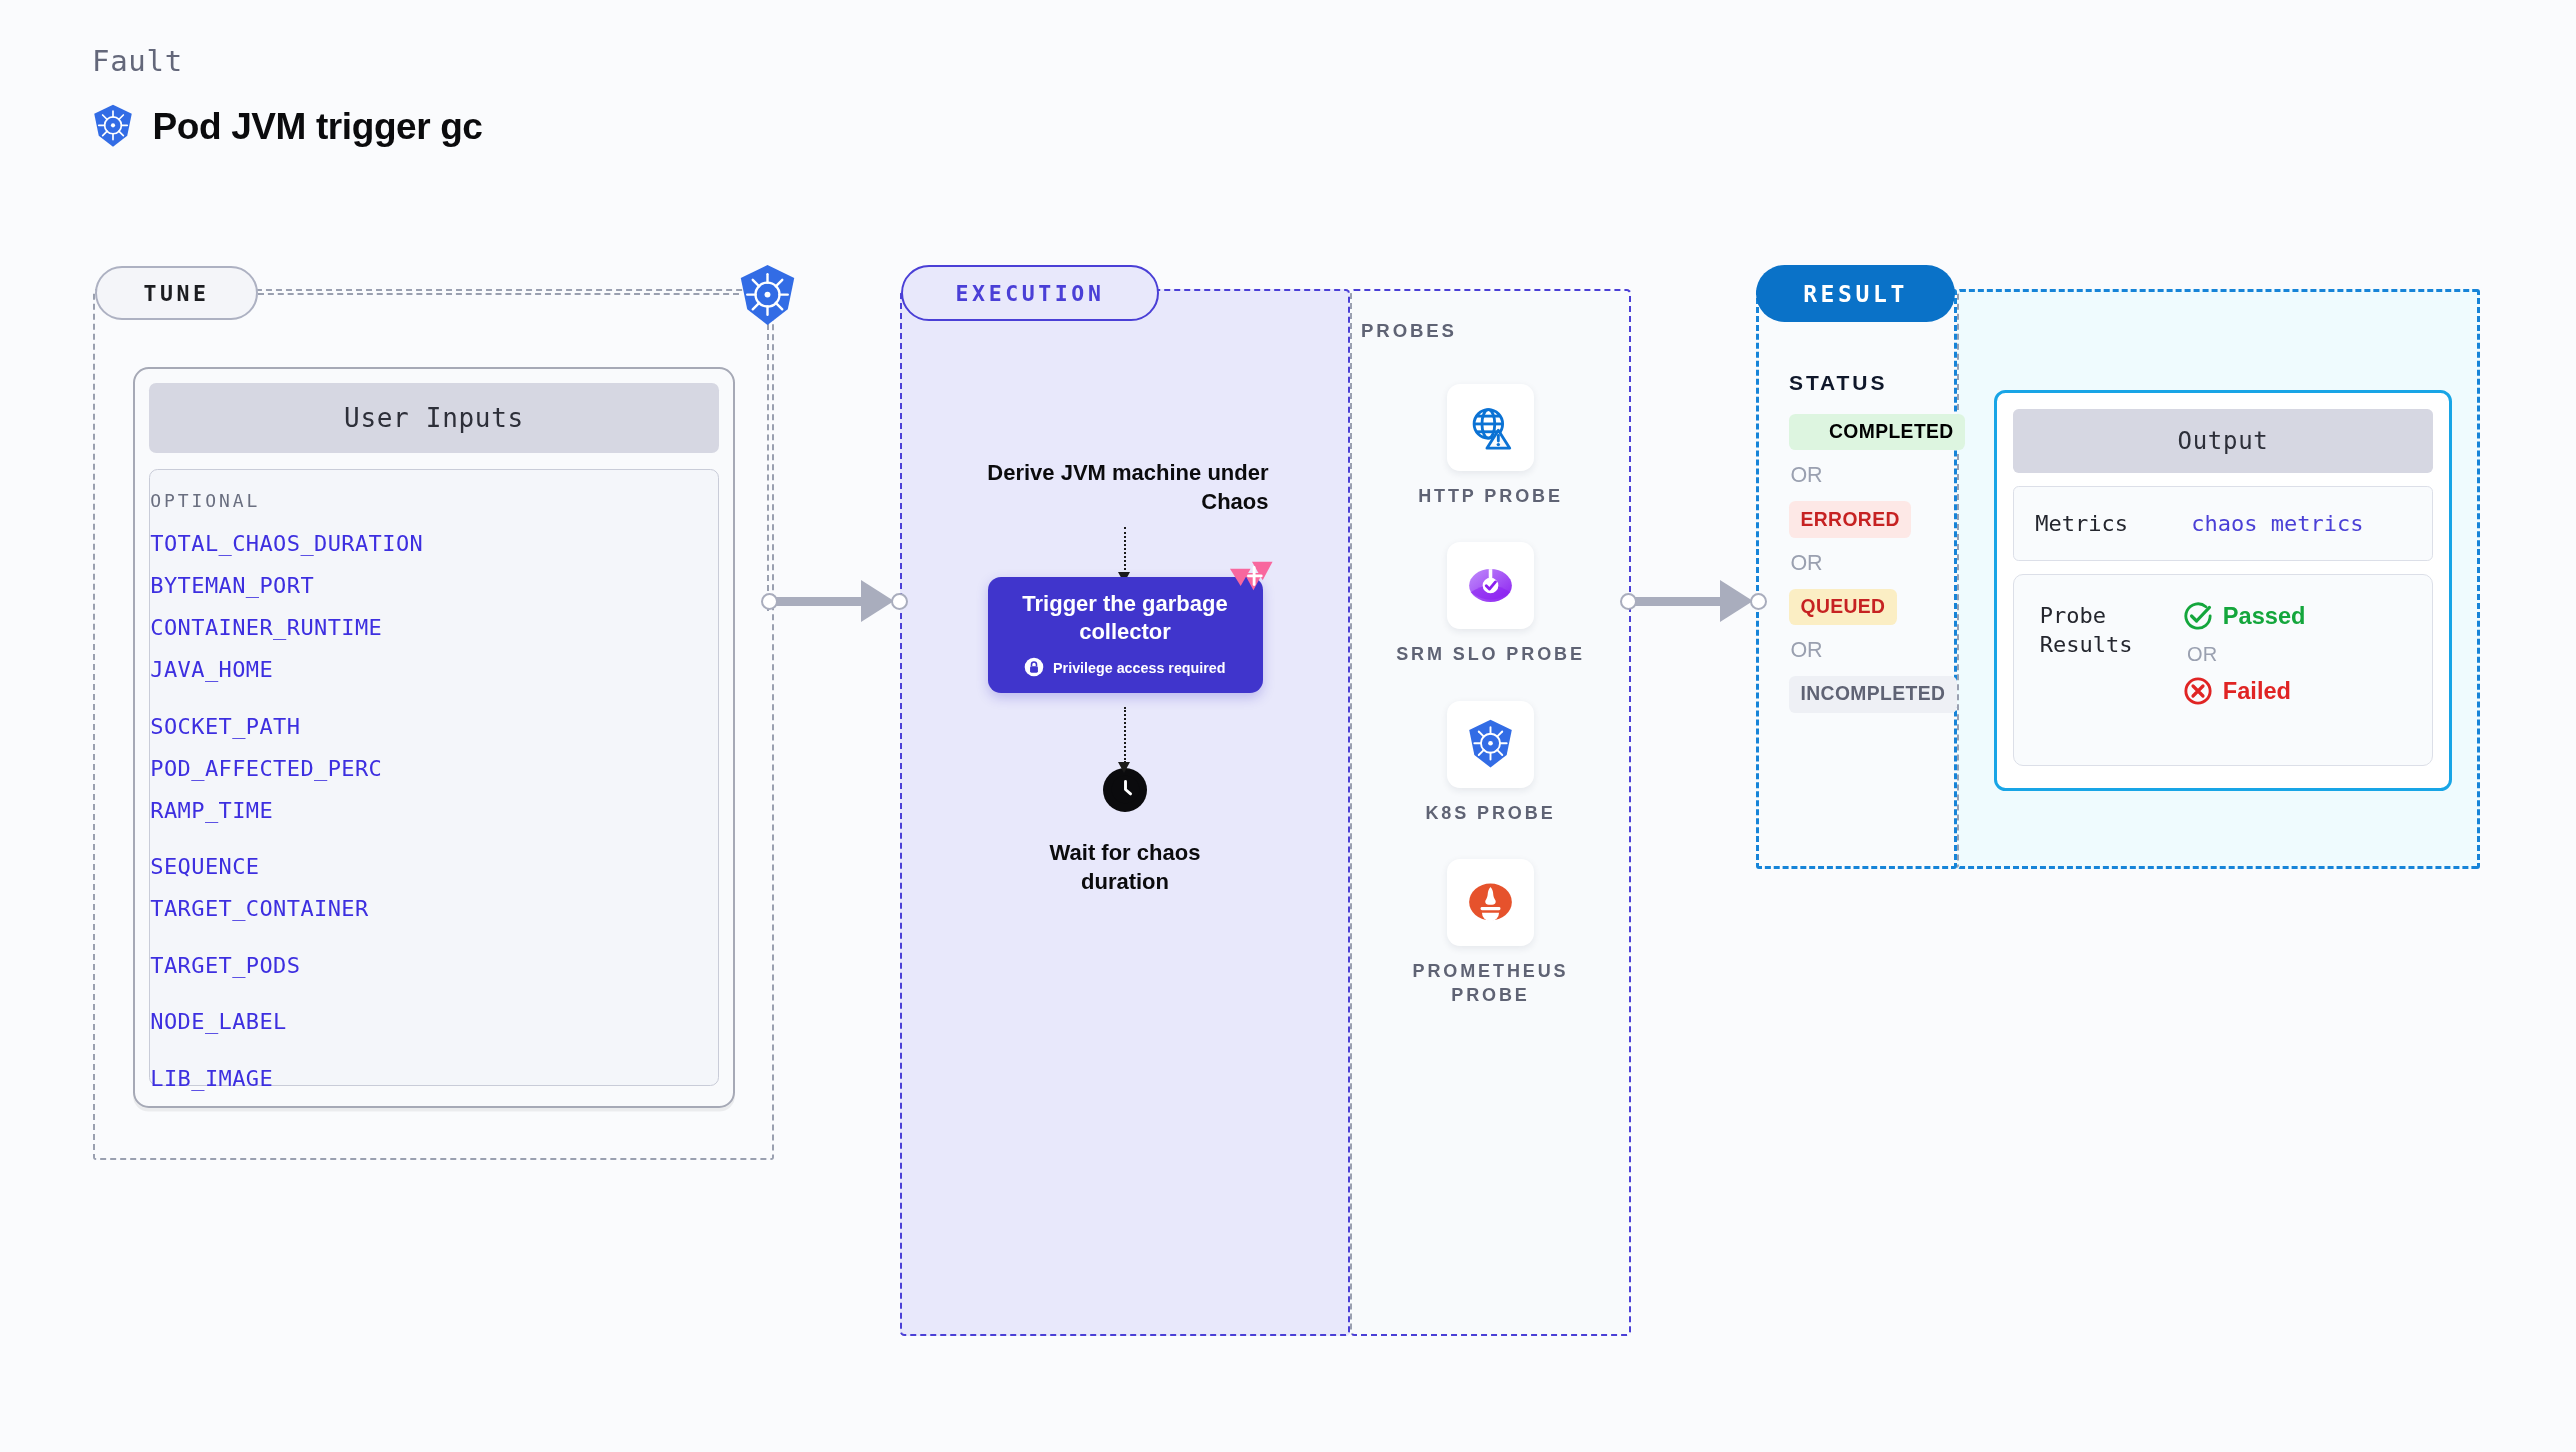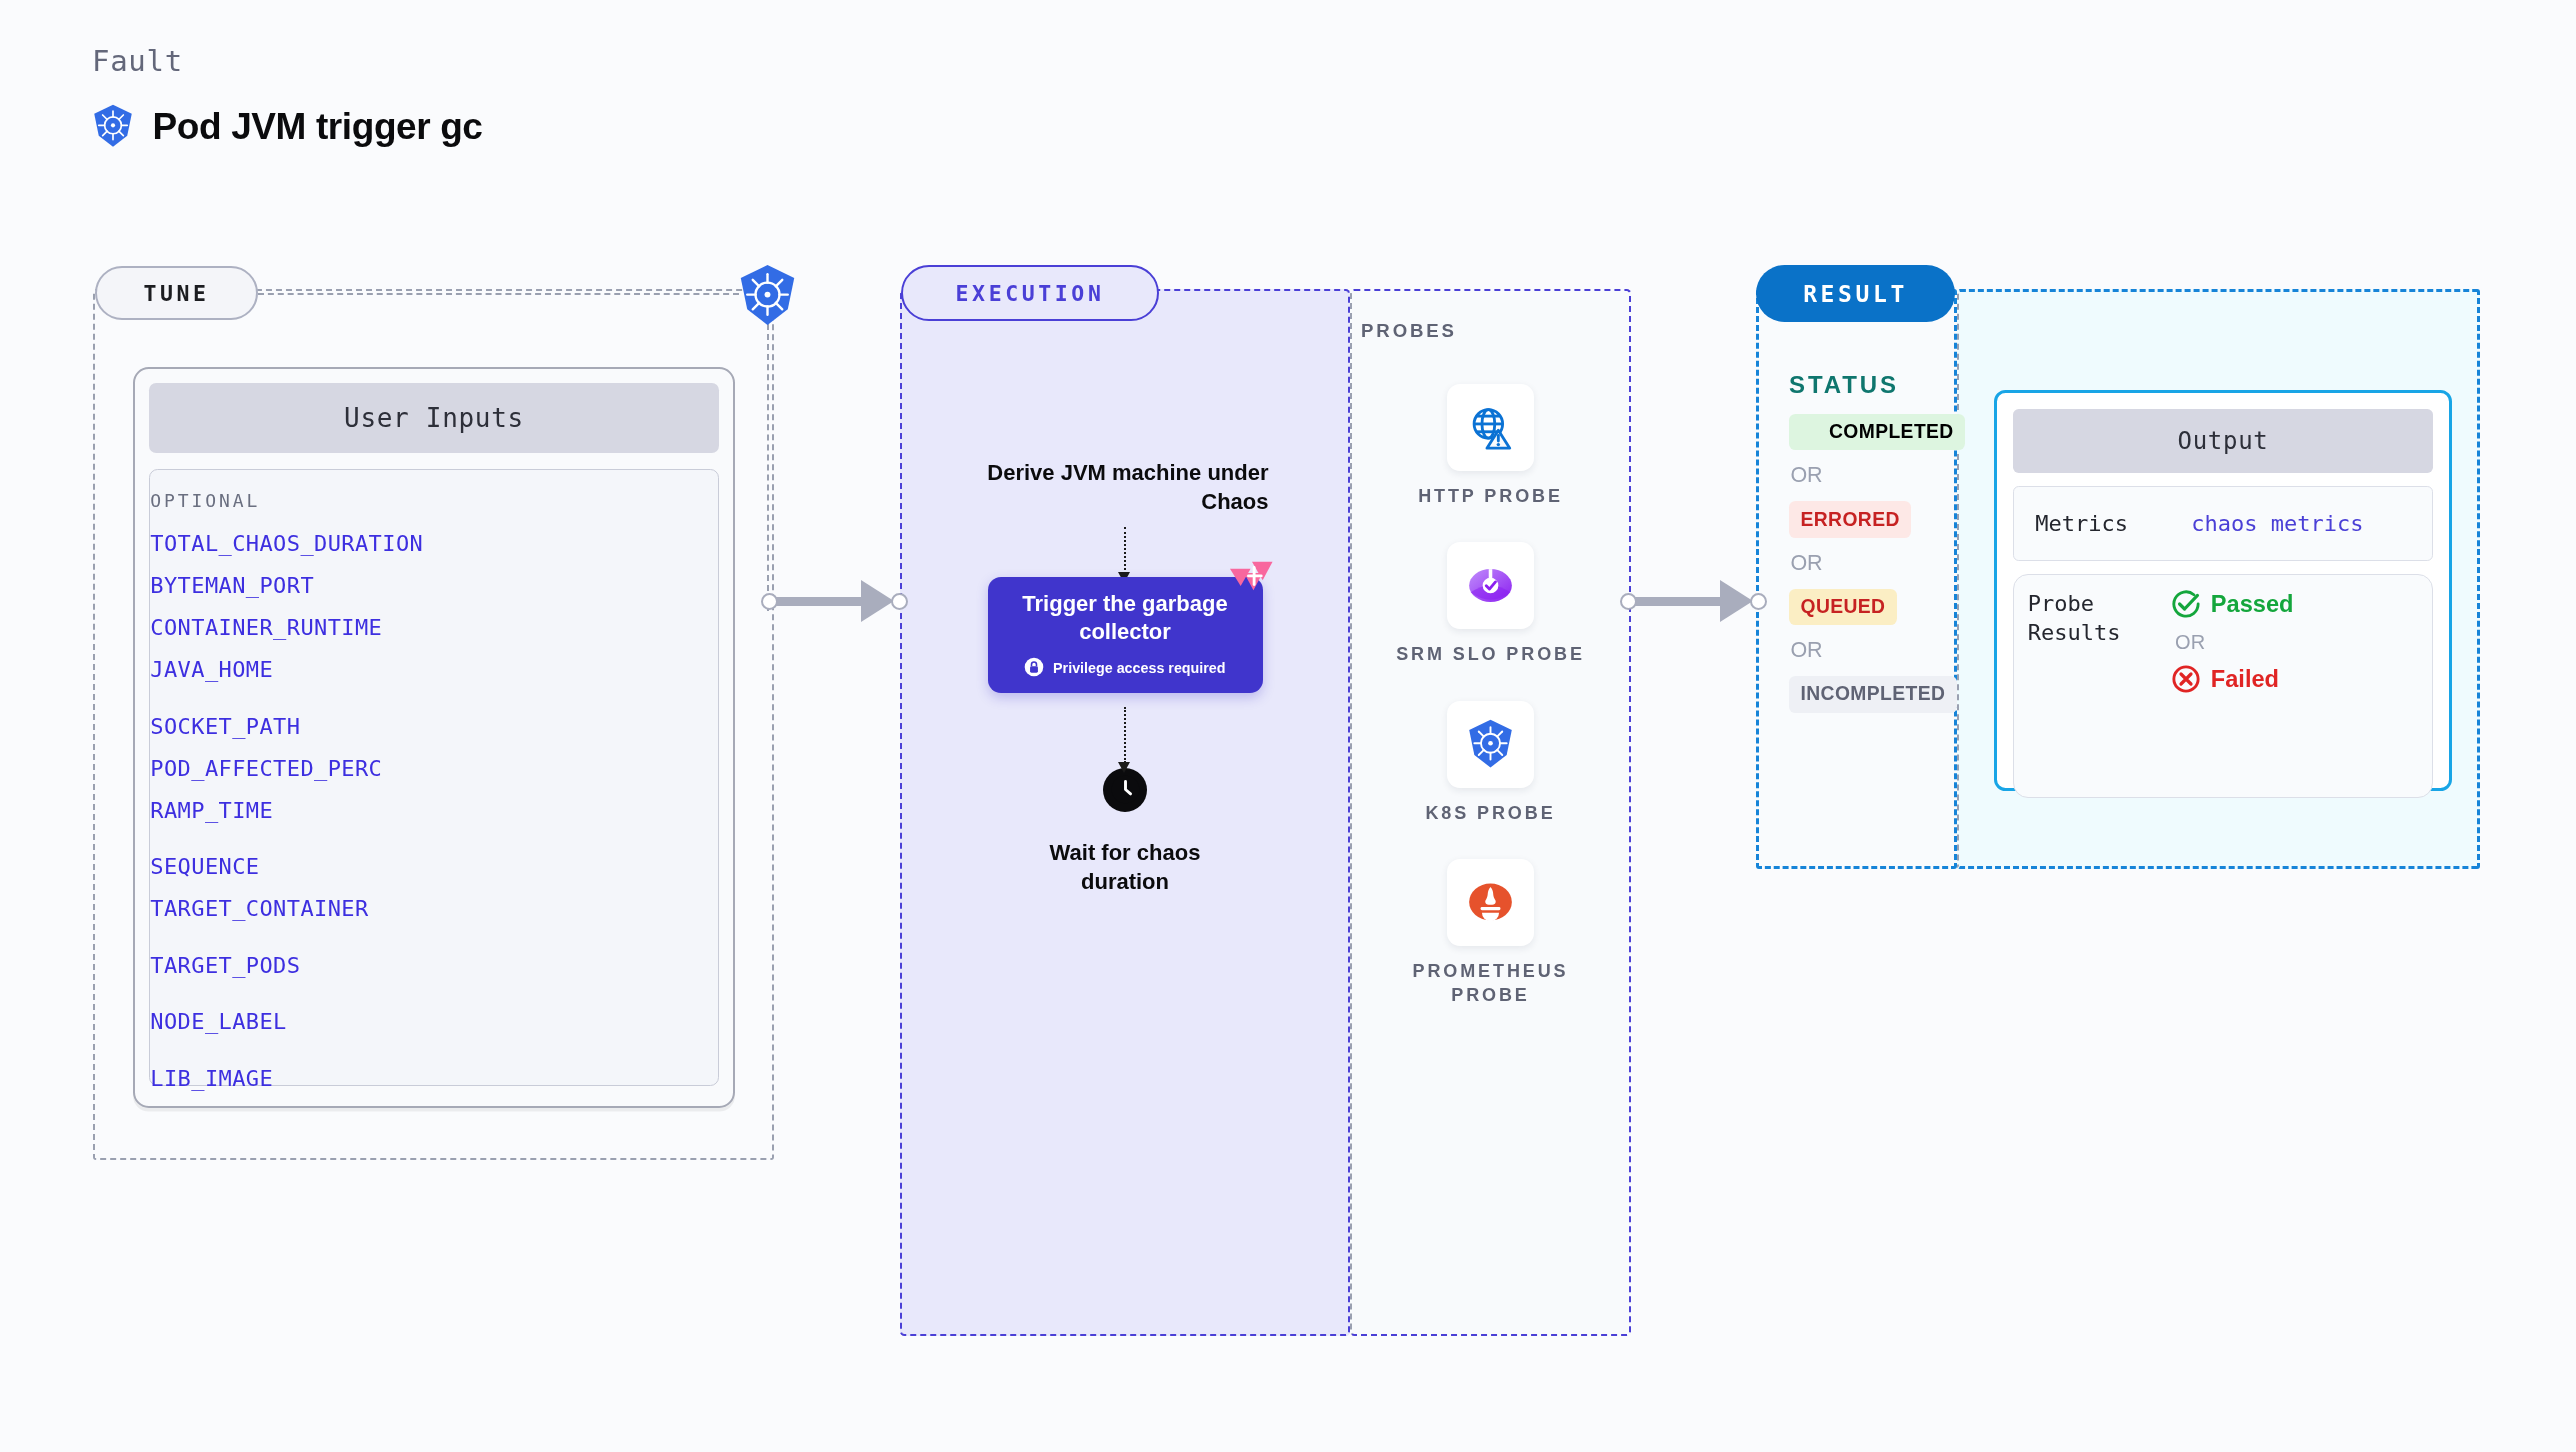--- a/index.html
+++ b/index.html
@@ -183,21 +183,21 @@
     box-shadow: 0 2.1px 7.2px rgba(25,35,70,0.08);
   }
   .probe-label {
     margin-top: 13px; font-size: 18px; font-weight: 600; color: #5f6374;
     letter-spacing: 2.9px; text-align: center; line-height: 1.35;
   }
 
   
   #status-title {
     position: absolute; left: 1789px; top: 371px;
-    font-size: 24px; font-weight: 700; color: #0f766e; letter-spacing: 2.9px;
+    font-size: 21px; font-weight: 700; color: #0f172a; letter-spacing: 2.9px;
   }
   #status-list {
     position: absolute; left: 1789px; top: 414px; width: 172px;
     display: flex; flex-direction: column; align-items: flex-start;
   }
   .status-badge {
     border-radius: 6.4px; padding: 7.2px 11.5px;
     font-size: 19.3px; font-weight: 700; letter-spacing: 0.4px;
     white-space: nowrap;
   }
@@ -223,22 +223,22 @@
     background: #f9fbfd; display: flex; align-items: center; padding: 0 21.5px;
   }
   #metrics-key {
     font-family: "DejaVu Sans Mono", monospace; font-size: 22px; color: #24262e;
     width: 156px;
   }
   #metrics-val {
     font-family: "DejaVu Sans Mono", monospace; font-size: 22px; color: #4a3fd6;
   }
   #probe-results-row {
-    margin-top: 13px; height: 224px; border: 1.4px solid #dcdfe8; border-radius: 15px;
-    background: #f9fbfd; display: flex; padding: 14px;
+    margin-top: 13px; height: 192px; border: 1.4px solid #dcdfe8; border-radius: 10px;
+    background: #f9fbfd; display: flex; padding: 26px;
   }
   #probe-results-key {
     font-family: "DejaVu Sans Mono", monospace; font-size: 22px; color: #24262e;
     width: 143px; line-height: 1.35;
   }
   #probe-results-vals { flex: 1; }
   .pr-line { display: flex; align-items: center; gap: 10px; }
   .pr-text { font-size: 23.6px; font-weight: 700; }
   .pr-or { font-size: 20px; color: #9aa0b0; margin: 10px 0 10px 4.3px; }
 

